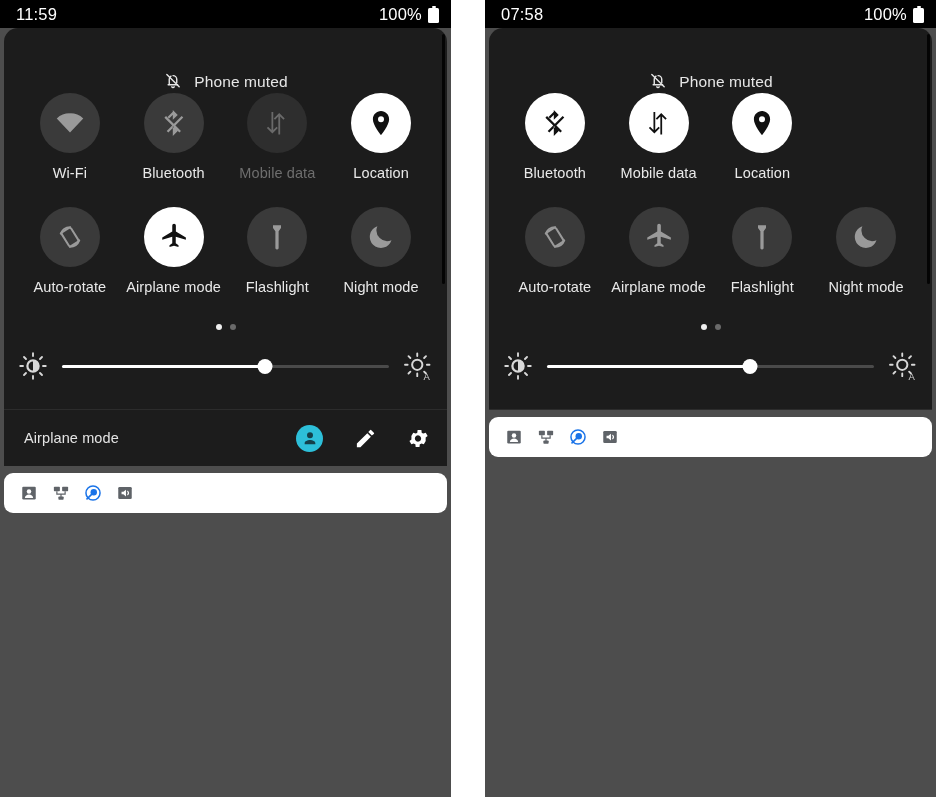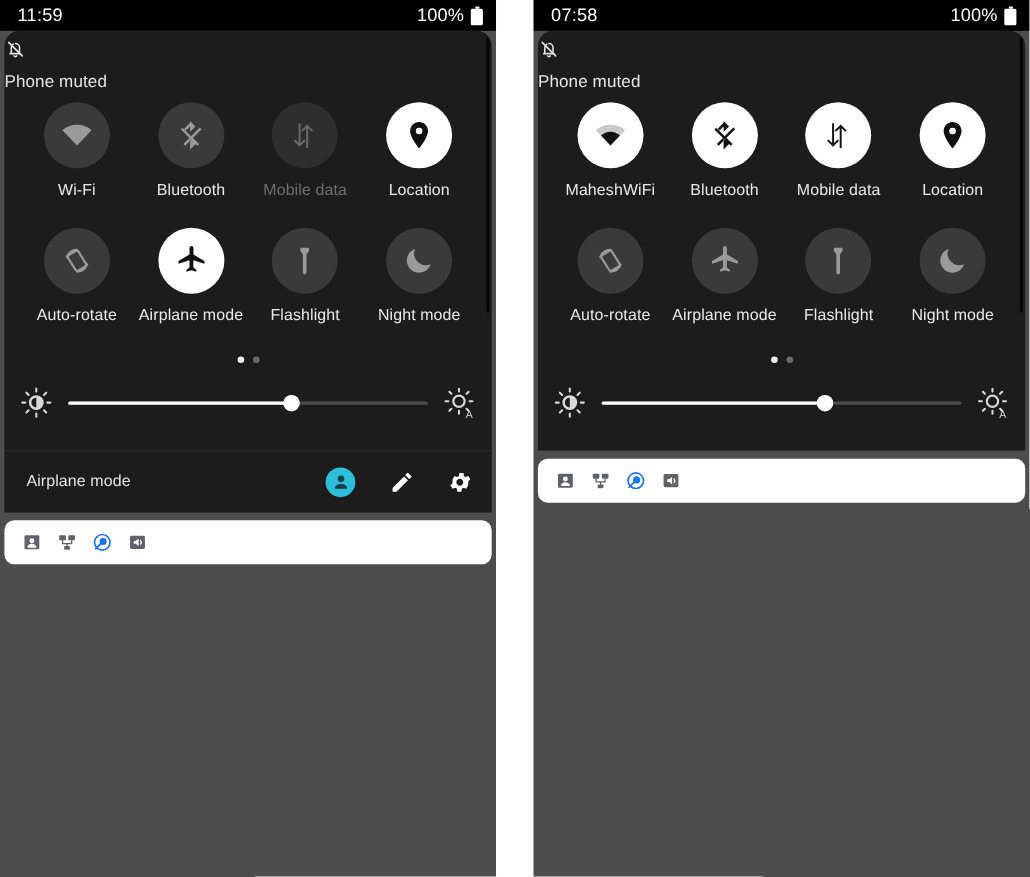--- a/index.html
+++ b/index.html
@@ -70,24 +70,23 @@
     top: 6px; right: 2px;
     width: 3px; height: 250px;
     background: #000000;
     border-radius: 2px;
     opacity: .85;
   }
 
   
   .muted-row {
     height: 63px;
-    display: flex; align-items: flex-start; justify-content: center;
+    display: flex; align-items: flex-end; justify-content: center;
     gap: 11px;
     color: #e6e6e6;
-    flex-direction: column;
   }
   .muted-label { font-size: 15.5px; letter-spacing: .1px; }
 
   
   .tile-grid {
     display: grid;
     grid-template-columns: repeat(4, 1fr);
     row-gap: 22px;
     padding: 2px 14px 0 14px;
   }
@@ -410,29 +409,20 @@
             <path fill="none" stroke="#e6e6e6" stroke-width="1.7" stroke-linecap="round" d="M6.2 16.5h11.3M7.5 16.5V10a4.5 4.5 0 0 1 2.1-3.8M16.5 14.2V10a4.5 4.5 0 0 0-4.5-4.5M10.6 19a1.6 1.6 0 0 0 2.8 0"></path>
             <path stroke="#e6e6e6" stroke-width="1.7" stroke-linecap="round" d="M4.6 4.2 19.4 19"></path>
           </svg>
           <span class="muted-label">Phone muted</span>
         </div>
 
         <div class="tile-grid">
           <div class="tile on">
             <div class="tile-circle">
               <svg class="tile-icon" viewBox="0 0 24 24">
-                <path d="M12 19.5 1.4 8.3A15.4 15.4 0 0 1 12 4.3a15.4 15.4 0 0 1 10.6 4z" fill="#c9c9c9"></path>
-                <path d="M12 19.5 5.1 12.2A10 10 0 0 1 12 9.4a10 10 0 0 1 6.9 2.8z"></path>
-              </svg>
-            </div>
-            <div class="tile-label">MaheshWiFi</div>
-          </div>
-          <div class="tile on">
-            <div class="tile-circle">
-              <svg class="tile-icon" viewBox="0 0 24 24">
                 <path d="M11 2.2v7.1L15.3 5 11 .7v1.5zm0 19.6v-7.1L15.3 19 11 23.3v-1.5zM11 2.2 6.4 6.8l1.4 1.4L12 4v-.2l-1-1.6zm9.1 5.1-1.4-1.4-13 13 1.4 1.4 13-13zM5.1 6 3.7 7.4l13 13 1.4-1.4-13-13z" transform="scale(.92) translate(1 1)"></path>
               </svg>
             </div>
             <div class="tile-label">Bluetooth</div>
           </div>
           <div class="tile on">
             <div class="tile-circle">
               <svg class="tile-icon" viewBox="0 0 24 24">
                 <path d="M8.6 3.2v14.1l-2.6-2.6-1 1 4.3 4.3 4.3-4.3-1-1-2.6 2.6V3.2zM15.4 20.8V6.7l2.6 2.6 1-1-4.3-4.3-4.3 4.3 1 1 2.6-2.6v14.1z" transform="translate(-1.2,0) scale(1.02)"></path>
               </svg>

